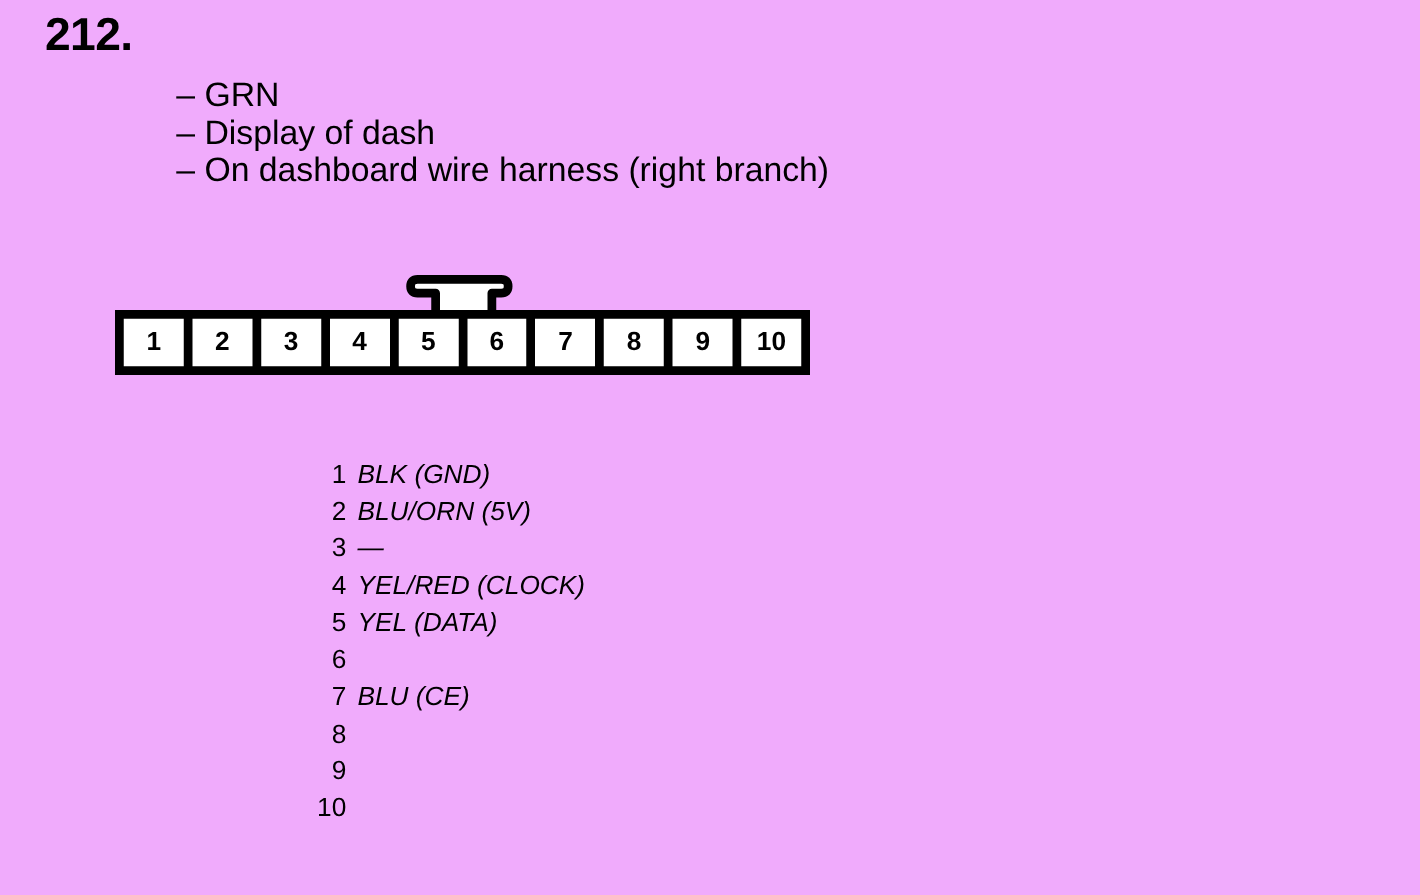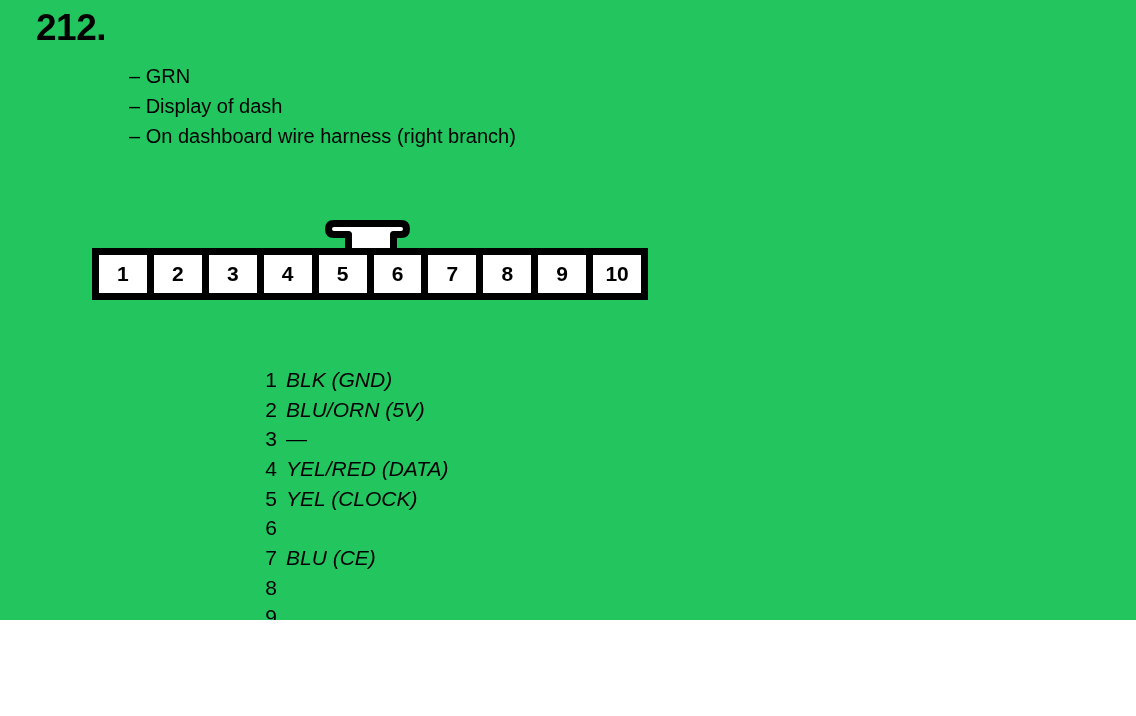--- a/index.html
+++ b/index.html
@@ -4,45 +4,45 @@
 <style>
   * { margin: 0; padding: 0; box-sizing: border-box; }
   html, body { background: #fff; }
   body {
     font-family: "Liberation Sans", "DejaVu Sans", sans-serif;
     color: #000;
   }
   .page {
     position: relative;
     width: 1136px;
-    height: 620px;
-    background: #22c55e;
+    height: 716px;
+    background: #f0abfc;
     overflow: hidden;
   }
 
   
   .heading {
     position: absolute;
     left: 36px;
     top: 6px;
     display: flex;
     font-weight: bold;
     font-size: 37px;
     line-height: 44px;
     letter-spacing: -0.5px;
     white-space: nowrap;
   }
   .heading .num { width: 92px; flex: none; }
 
   
   .notes {
     position: absolute;
-    left: 129px;
+    left: 141px;
     top: 61px;
-    font-size: 20px;
+    font-size: 27px;
     line-height: 30px;
     white-space: nowrap;
   }
 
   
   .connector {
     position: absolute;
     left: 92px;
     top: 217px;
     width: 556px;
@@ -177,26 +177,26 @@
         <span class="lbl">BLU/ORN (5V)</span>
       </div>
 
       <div class="row">
         <span class="pin">3</span>
         <span class="lbl">—</span>
       </div>
 
       <div class="row">
         <span class="pin">4</span>
-        <span class="lbl">YEL/RED (DATA)</span>
+        <span class="lbl">YEL/RED (CLOCK)</span>
       </div>
 
       <div class="row">
         <span class="pin">5</span>
-        <span class="lbl">YEL (CLOCK)</span>
+        <span class="lbl">YEL (DATA)</span>
       </div>
 
       <div class="row">
         <span class="pin">6</span>
       </div>
 
       <div class="row">
         <span class="pin">7</span>
         <span class="lbl">BLU (CE)</span>
       </div>

